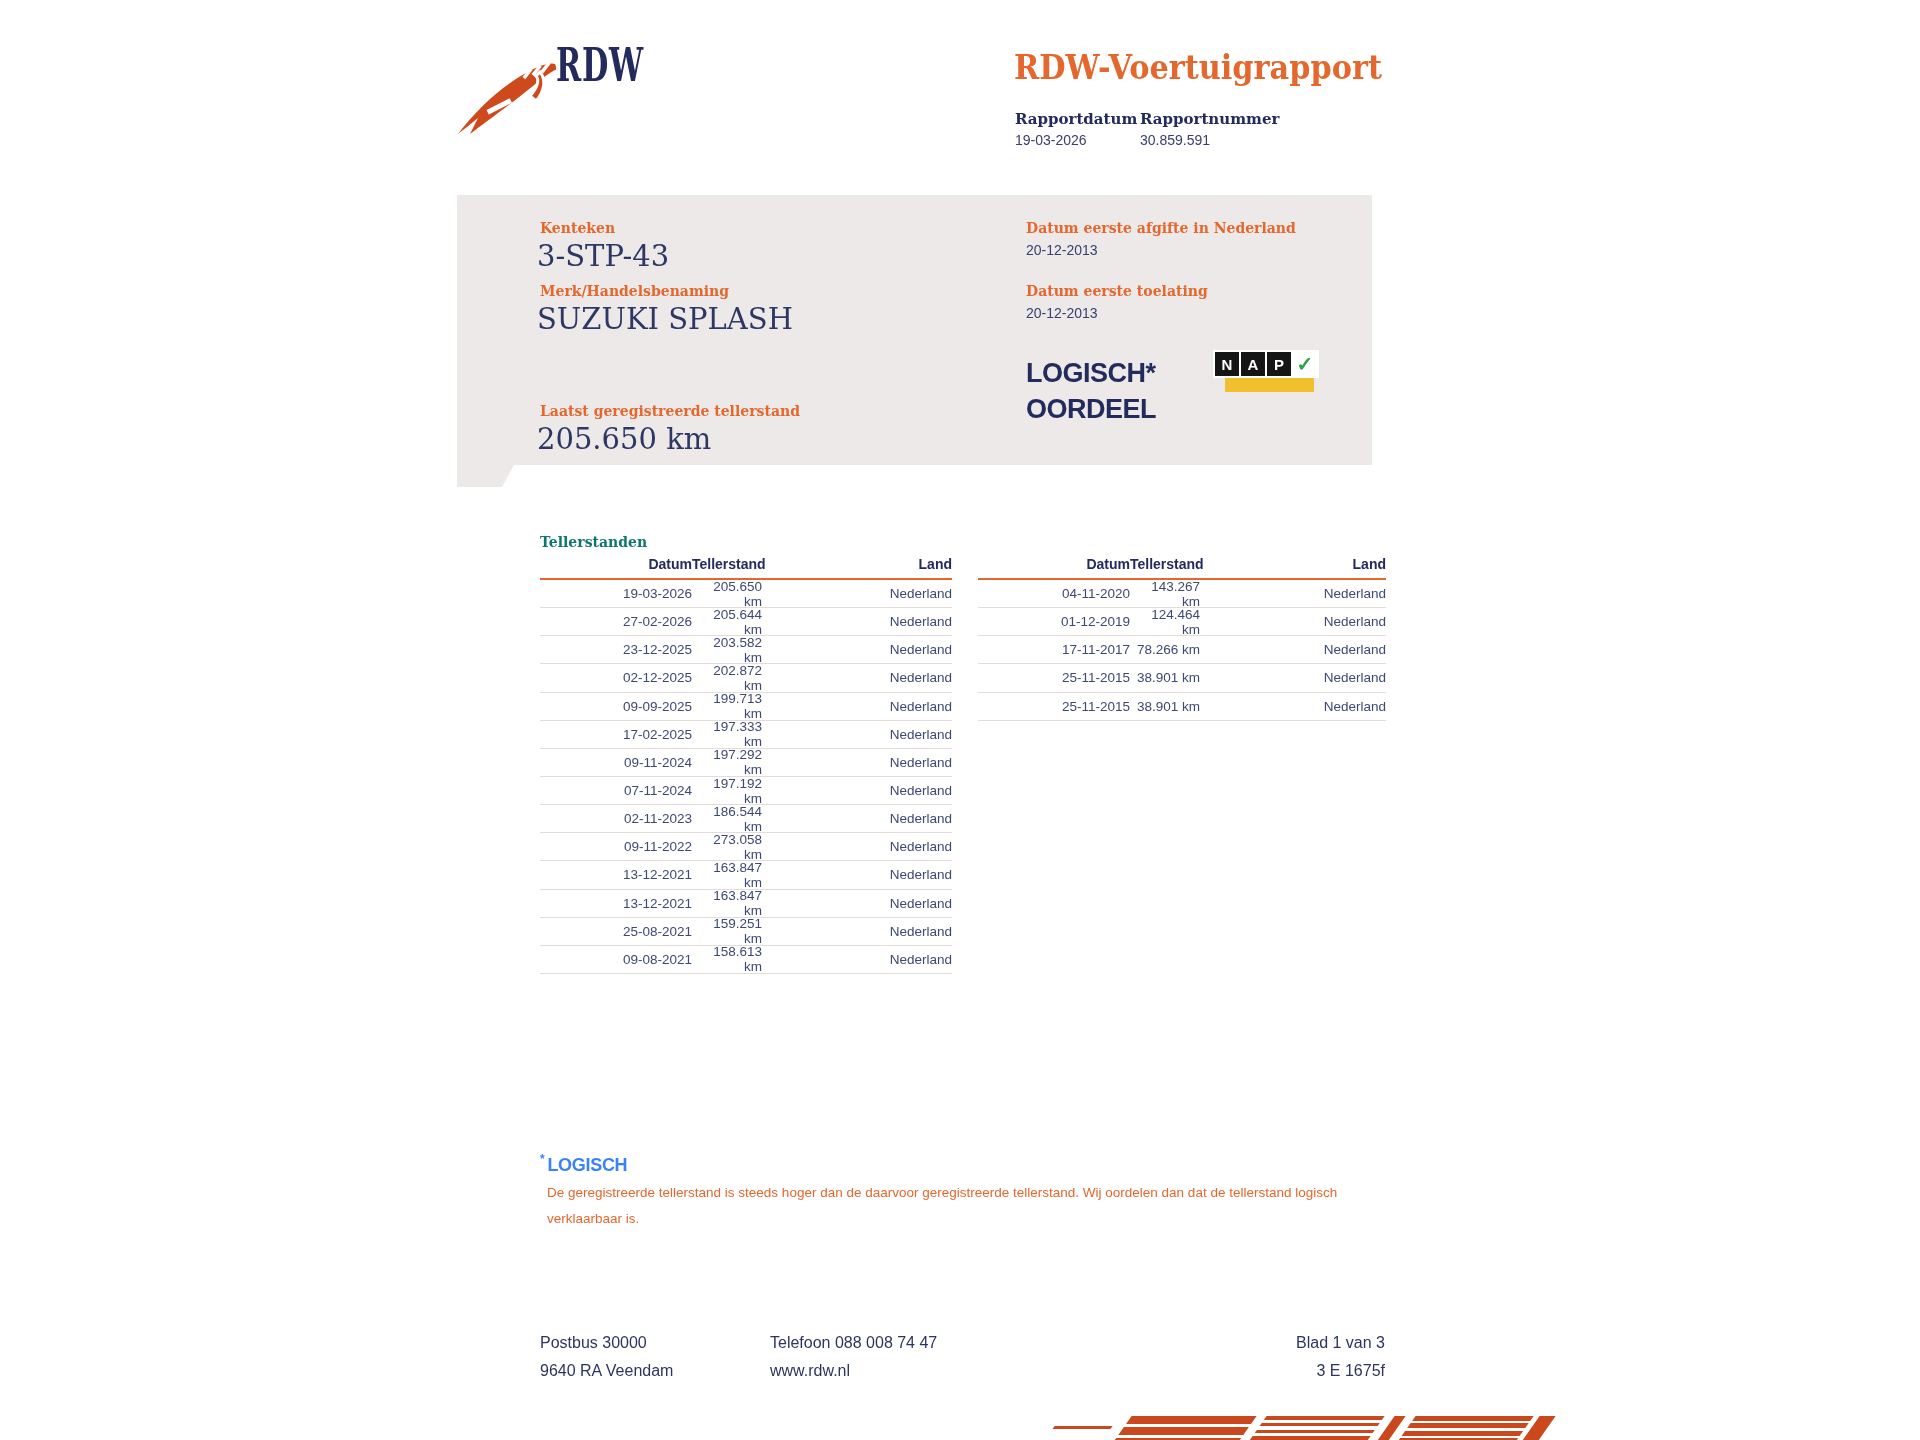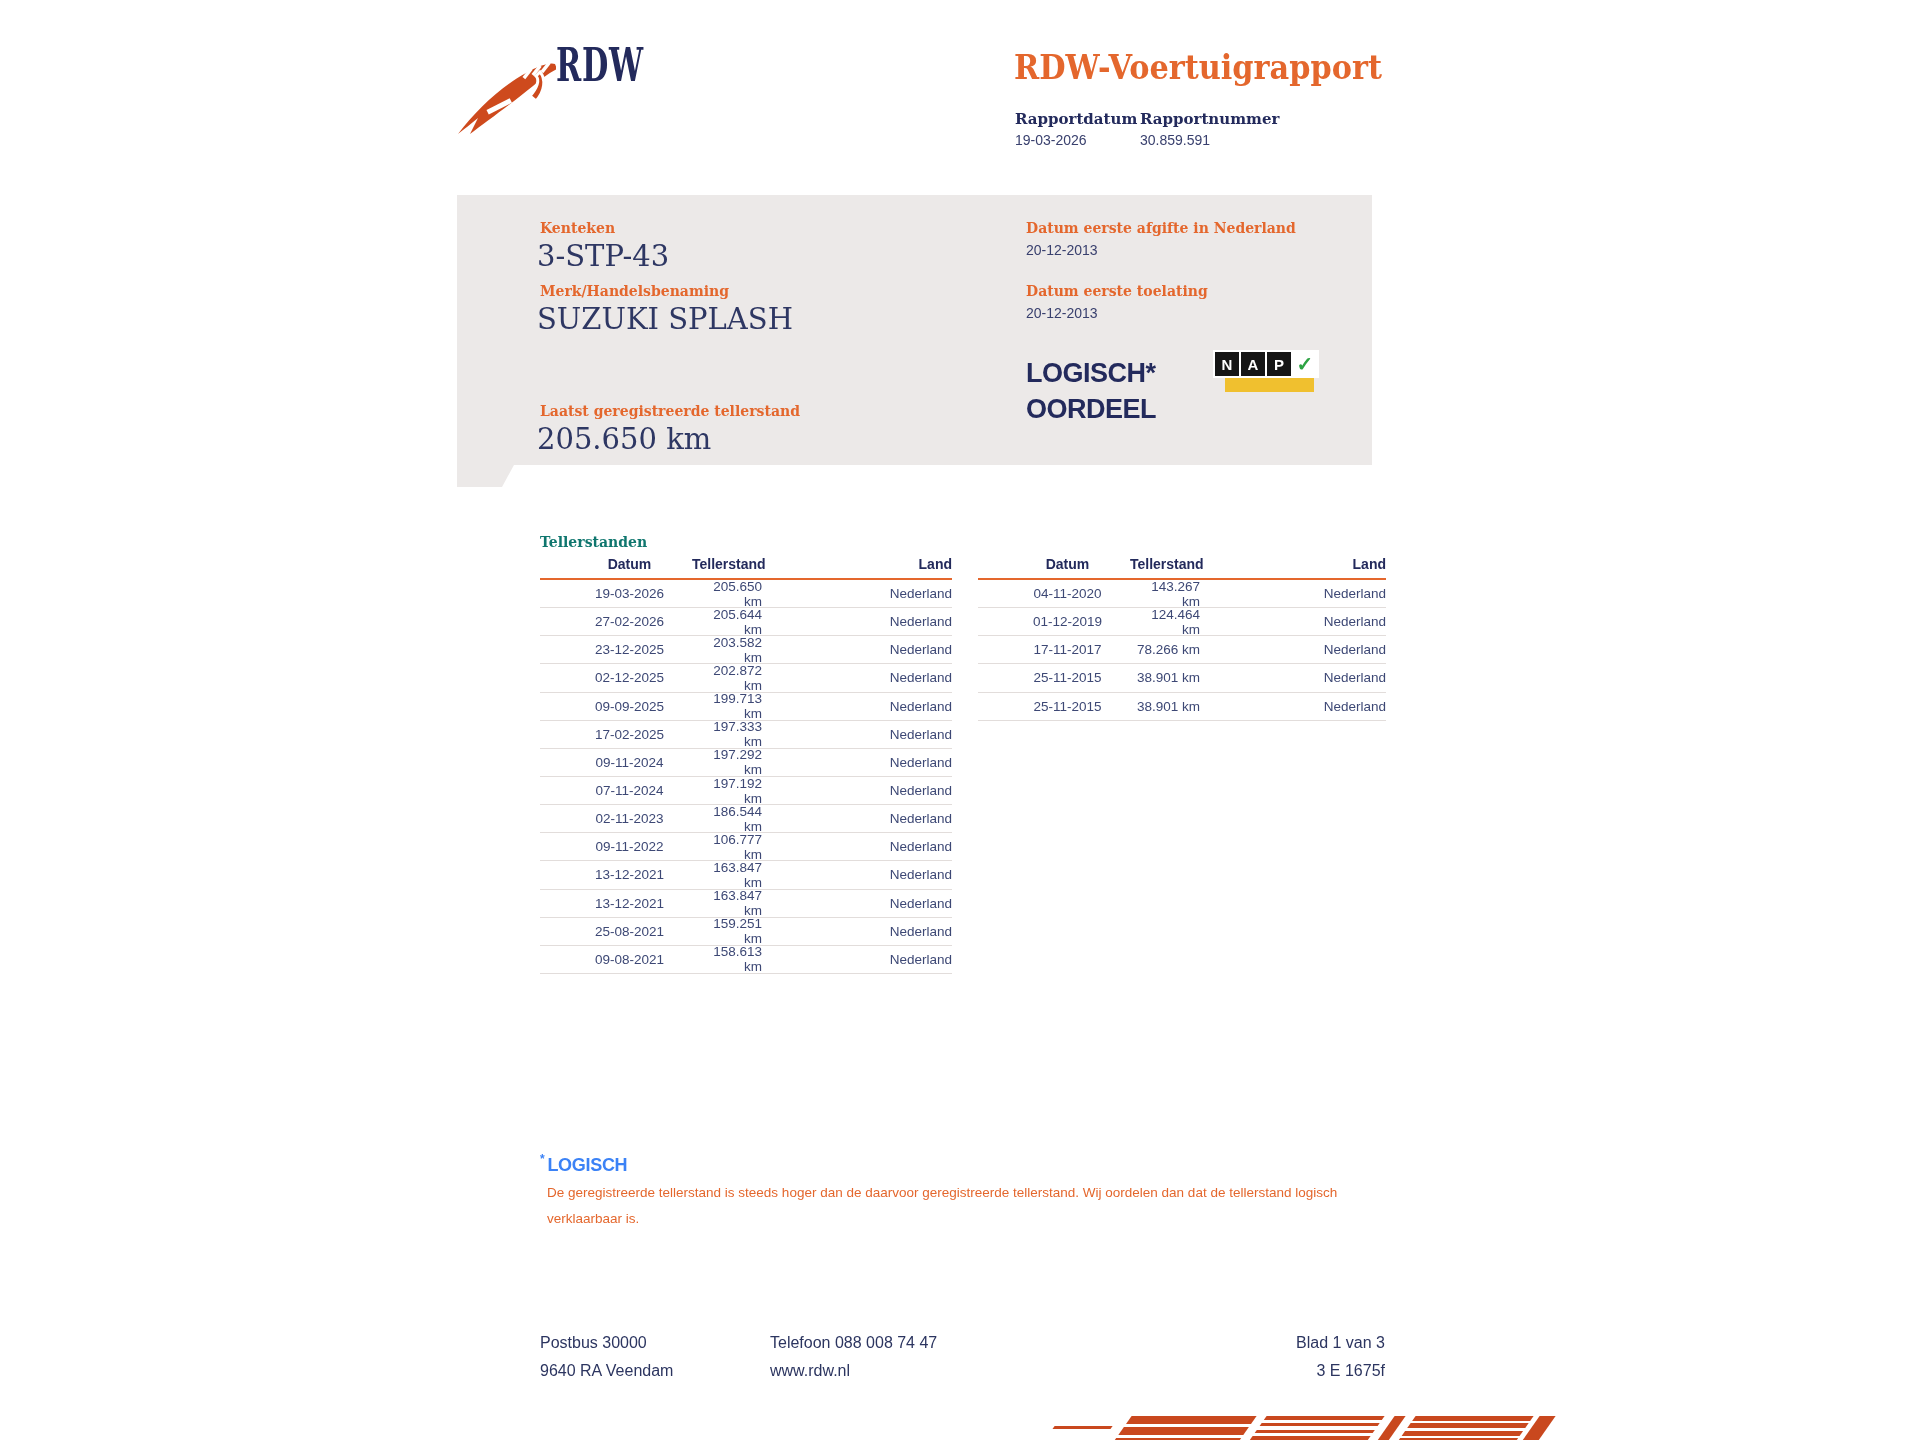--- a/index.html
+++ b/index.html
@@ -68,21 +68,21 @@
   .otable.right { left:978px; width:408px; }
   .hrow {
     display:flex; align-items:flex-start; height:22px;
     border-bottom:2px solid #E4672D;
     font-weight:700; font-size:14px; color:#232A5C;
   }
   .row {
     display:flex; align-items:center; height:27.15px;
     border-bottom:1px solid #E2DDDB;
   }
-  .c1 { width:125px; text-align:center;padding-left:27px; }
+  .c1 { width:125px; text-align:right;padding-left:27px; }
   .c2 { width:70px;  text-align:right; }
   .c3 { flex:1; text-align:right; }
 
   
   .note-heading {
     position:absolute; left:540px; top:1152px;
     font-weight:700; font-size:18px; color:#3b82f6; letter-spacing:-0.3px;
   }
   .note-heading .star { font-size:12px; vertical-align:8px; margin-right:3px; }
   .note-body {
@@ -209,21 +209,21 @@
         <span class="c2">197.192 km</span>
         <span class="c3">Nederland</span>
       </div>
     <div class="row">
         <span class="c1">02-11-2023</span>
         <span class="c2">186.544 km</span>
         <span class="c3">Nederland</span>
       </div>
     <div class="row">
         <span class="c1">09-11-2022</span>
-        <span class="c2">106.777 km</span>
+        <span class="c2">273.058 km</span>
         <span class="c3">Nederland</span>
       </div>
     <div class="row">
         <span class="c1">13-12-2021</span>
         <span class="c2">163.847 km</span>
         <span class="c3">Nederland</span>
       </div>
     <div class="row">
         <span class="c1">13-12-2021</span>
         <span class="c2">163.847 km</span>

